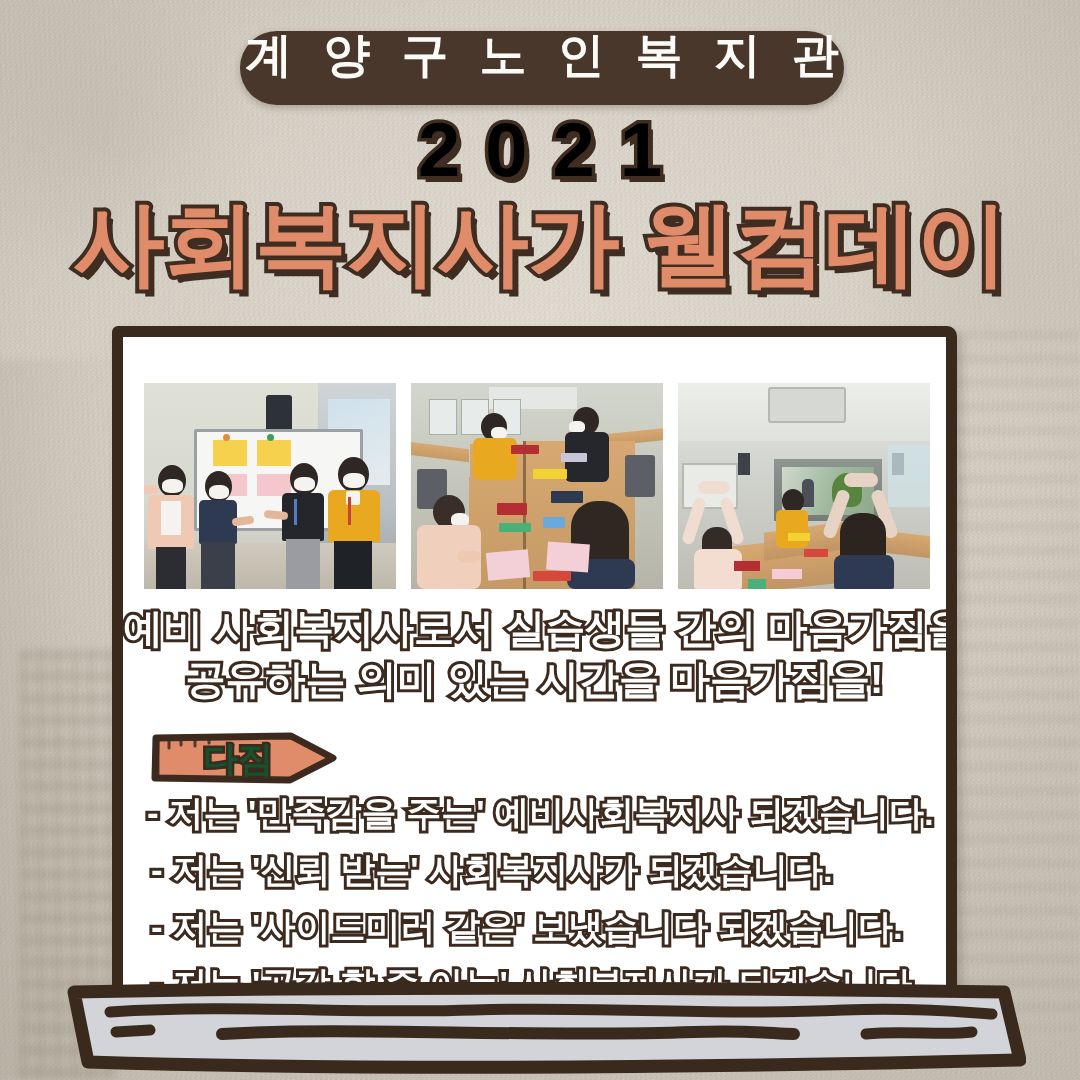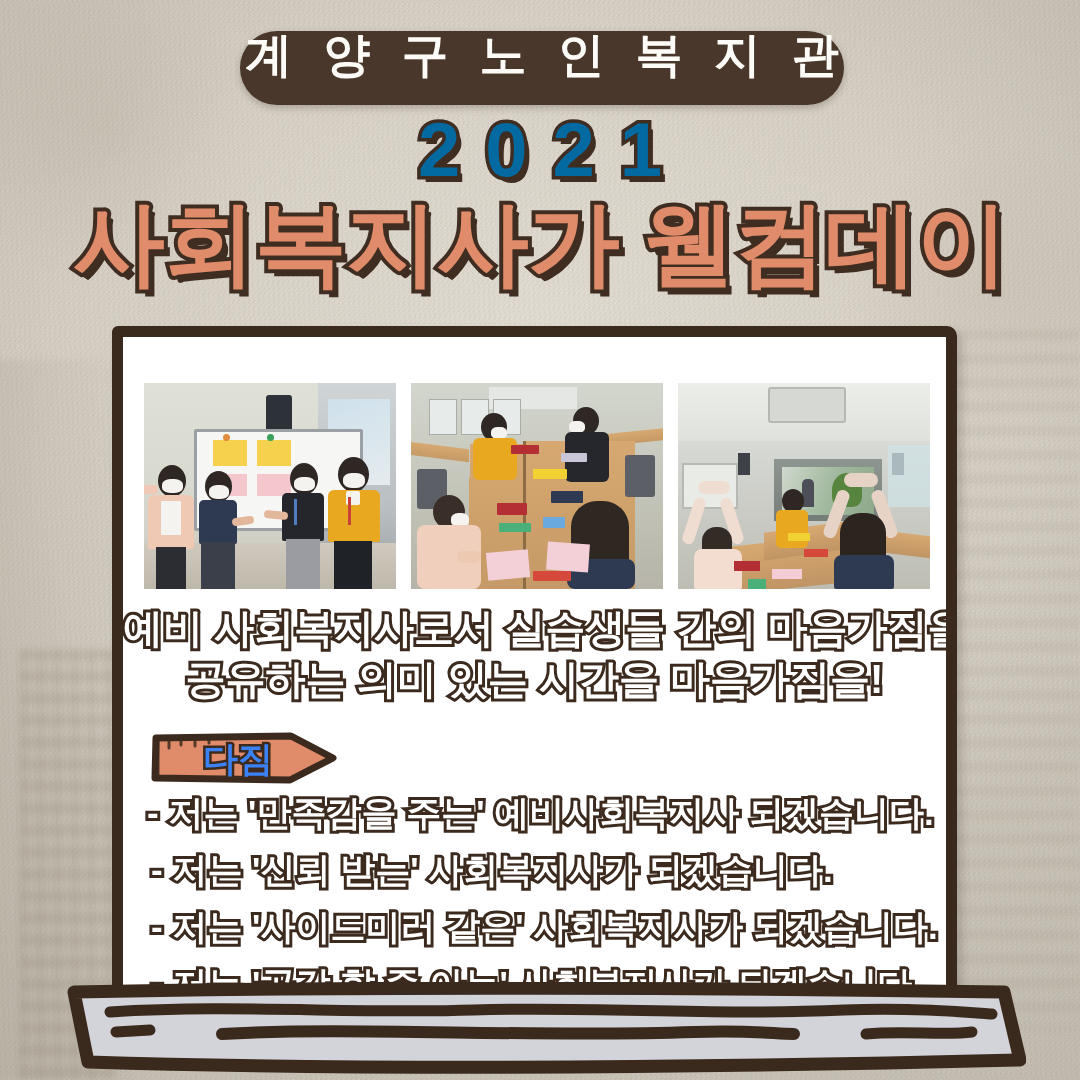--- a/index.html
+++ b/index.html
@@ -102,21 +102,21 @@
     position: absolute;
     left: 0;
     top: 112px;
     width: 1080px;
     text-align: center;
   }
   .title-year {
     font-size: 76px;
     font-weight: bold;
     letter-spacing: 25px;
-    color: #0369a1;
+    color: #000000;
     line-height: 1.0;
     padding-left: 25px;
     -webkit-text-stroke: 7px #3f2d21;
     paint-order: stroke fill;
     text-shadow: 5px 6px 0 #3f2d21;
   }
   .title-main {
     margin-top: 6px;
     font-size: 92px;
     font-weight: bold;
@@ -225,21 +225,21 @@
   .pledge-tag svg { position: absolute; inset: 0; }
   .pledge-tag-label {
     position: absolute;
     left: 0; top: 0;
     width: 148px; height: 52px;
     display: flex; align-items: center; justify-content: center;
     padding-left: 26px;
     box-sizing: border-box;
     font-size: 35px;
     font-weight: bold;
-    color: #3b82f6;
+    color: #14532d;
     -webkit-text-stroke: 5px #3c2a1e;
     paint-order: stroke fill;
     line-height: 1;
   }
 
   
   .pledge-list {
     position: absolute;
     left: 24px;
     top: 452px;
@@ -457,21 +457,21 @@
         <svg viewBox="0 0 186 52" preserveAspectRatio="none">
           <path d="M5,6 L140,4 L182,26 L139,48 L4,46 Z" fill="#e08c6a" stroke="#3c2a1e" stroke-width="7" stroke-linejoin="round"></path>
           <path d="M7,7 L7,45 M18,5 L18,16 M30,5 L30,13 M44,5 L44,14 M58,5 L58,11" stroke="#3c2a1e" stroke-width="3" fill="none" stroke-linecap="round" opacity=".85"></path>
         </svg>
         <div class="pledge-tag-label">다짐</div>
       </div>
 
       <div class="pledge-list">
         <div class="pledge-line pl-1">- 저는 '만족감을 주는' 예비사회복지사 되겠습니다.</div>
         <div class="pledge-line pl-2">- 저는 '신뢰 받는'  사회복지사가 되겠습니다.</div>
-        <div class="pledge-line pl-3">- 저는 '사이드미러 같은' 사회복지사가 되겠습니다.</div>
+        <div class="pledge-line pl-3">- 저는 '사이드미러 같은' 보냈습니다 되겠습니다.</div>
         <div class="pledge-line pl-4">- 저는 '공감 할 줄 아는' 사회복지사가 되겠습니다.</div>
       </div>
 
     </div>
   </div>
 
   <div class="stand">
     <svg viewBox="0 0 972 92" preserveAspectRatio="none">
       <path d="M20,10 C300,4 680,6 950,10 L966,78 C640,86 300,88 34,80 Z" fill="#d3d3da" stroke="#3a2a1e" stroke-width="13" stroke-linejoin="round"></path>
       <path d="M56,30 C180,22 300,32 420,28 C540,24 660,34 790,28 C860,25 910,30 938,32" stroke="#3a2a1e" stroke-width="11" fill="none" stroke-linecap="round"></path>

